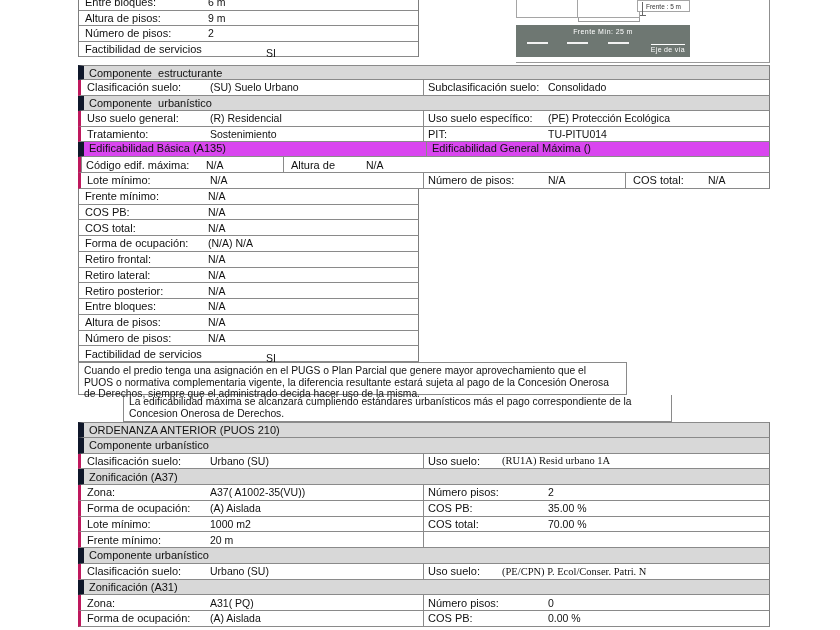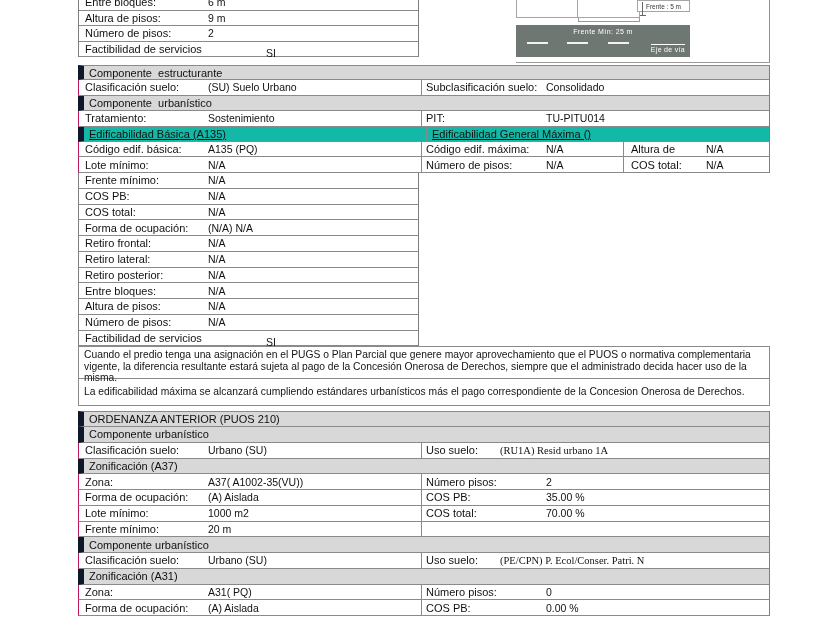--- a/index.html
+++ b/index.html
@@ -4,21 +4,21 @@
 <style>
   html,body{margin:0;padding:0;background:#ffffff;}
   *{box-sizing:border-box;}
   .page{position:relative;width:840px;height:630px;background:#fff;overflow:hidden;
         font-family:"Liberation Sans","DejaVu Sans",sans-serif;color:#111;}
   .content{position:absolute;left:78px;top:0;width:692px;height:630px;}
 
   
   .frow{position:relative;display:flex;height:15.75px;border-bottom:1px solid #8a8a8a;background:#fff;}
   .frow.narrow{width:341px;border-left:1px solid #7d7d7d;border-right:1px solid #7d7d7d;}
-  .frow.wide{width:692px;border-left:1px solid #be185d;border-right:1px solid #7d7d7d;}
+  .frow.wide{width:692px;border-left:3px solid #be185d;border-right:1px solid #7d7d7d;}
   .cell{position:relative;height:100%;}
   .lcell{width:342px;}
   .frow.narrow .lcell{width:339px;}
   .rcell{flex:1;border-left:1px solid #8a8a8a;padding-left:48px;}
   .rcellA{width:202px;border-left:1px solid #8a8a8a;}
   .rcellB{flex:1;border-left:1px solid #8a8a8a;}
   .lbl,.val{position:absolute;top:0;bottom:0;display:flex;align-items:center;
             font-size:11px;white-space:nowrap;}
   .lbl{left:6px;}
   .rcell .lbl,.rcellA .lbl{left:4px;}
@@ -31,40 +31,40 @@
   .val.near{left:78px;font-family:Liberation Serif, serif;}
 
   
   .band{position:relative;display:flex;align-items:center;background:#d8d8d8;
         border-left:6px solid #0f172a;border-right:1px solid #7d7d7d;border-bottom:1px solid #8a8a8a;
         width:692px;}
   .m-band{height:15px;}
   .b-band{height:15.75px;}
   .band .band-label{font-size:11px;padding-left:5px;white-space:pre;}
   .band2{padding:0;}
-  .band2 .bcell{display:flex;align-items:center;height:100%;background:#14b8a6;text-decoration:underline;}
+  .band2 .bcell{display:flex;align-items:flex-start;height:100%;background:#d946ef;}
   .band2 .bcell.l{width:342px;}
   .band2 .bcell.r{flex:1;border-left:1px solid #8a8a8a;}
   .band2 .band-label{padding-left:5px;}
-  .gap-before{margin-top:5px;border-top:1px solid #8a8a8a;}
+  .gap-before{border-top:1px solid #8a8a8a;}
 
   
   #top-table{position:absolute;left:0;top:-5px;width:341px;
              border-left:1px solid #7d7d7d;border-right:1px solid #7d7d7d;}
   #top-table .frow{height:15.5px;width:100%;border-left:none;border-right:none;}
 
   
   #doc-flow{position:absolute;left:0;top:65px;width:692px;}
   #doc-flow > :first-child{border-top:1px solid #8a8a8a;}
 
   
-  .note{width:692px;background:#fff;border:1px solid #8a8a8a;border-top:none;
+  .note{width:549px;background:#fff;border:1px solid #8a8a8a;border-top:none;
         font-size:10.3px;line-height:11.6px;color:#141414;}
   .note1{height:33px;padding:2px 8px 0 5px;border-top:1px solid #8a8a8a;}
-  .note2{height:27px;display:flex;align-items:center;padding:0 8px 0 5px;}
+  .note2{height:27px;display:flex;align-items:center;padding:0 8px 0 5px;margin-left:45px;}
 
   
   .diagram{position:absolute;left:438px;top:0;width:254px;height:63px;
            border-right:1px solid #8f8f8f;border-bottom:1px solid #9a9a9a;background:#fff;}
   .dg-box{position:absolute;top:0;height:18px;border-bottom:1px solid #a5a5a5;background:#fff;}
   .dg-box-a{left:0;width:62px;border-left:1px solid #a5a5a5;border-right:1px solid #a5a5a5;}
   .dg-box-b{left:62px;width:62px;border-right:1px solid #a5a5a5;}
   .dg-measure{position:absolute;left:62px;top:18px;width:62px;height:4px;
               border-left:1px solid #9a9a9a;border-right:1px solid #9a9a9a;border-bottom:1px solid #9a9a9a;}
   .dg-frente{position:absolute;left:121px;top:0;width:53px;height:12px;background:#fff;
@@ -141,41 +141,47 @@
           <div class="cell rcell">
             <span class="lbl">Subclasificación suelo:</span>
             <span class="val">Consolidado</span>
           </div>
         </div>
         <div class="band m-band">
           <span class="band-label">Componente  urbanístico</span>
         </div>
         <div class="frow wide">
           <div class="cell lcell">
+            <span class="lbl">Uso suelo general:</span>
+            <span class="val">(R) Residencial</span>
+          </div>
+          <div class="cell rcell">
+            <span class="lbl">Uso suelo específico:</span>
+            <span class="val">(PE) Protección Ecológica</span>
+          </div>
+        </div>
+        <div class="frow wide">
+          <div class="cell lcell">
             <span class="lbl">Tratamiento:</span>
             <span class="val">Sostenimiento</span>
           </div>
           <div class="cell rcell">
             <span class="lbl">PIT:</span>
             <span class="val">TU-PITU014</span>
           </div>
         </div>
         <div class="band band2 m-band">
           <div class="bcell l">
             <span class="band-label">Edificabilidad Básica (A135)</span>
           </div>
           <div class="bcell r">
             <span class="band-label">Edificabilidad General Máxima ()</span>
           </div>
         </div>
         <div class="frow wide">
-          <div class="cell lcell">
-            <span class="lbl">Código edif. básica:</span>
-            <span class="val">A135 (PQ)</span>
-          </div>
           <div class="cell rcellA">
             <span class="lbl">Código edif. máxima:</span>
             <span class="val">N/A</span>
           </div>
           <div class="cell rcellB">
             <span class="lbl">Altura de</span>
             <span class="val">N/A</span>
           </div>
         </div>
         <div class="frow wide">

